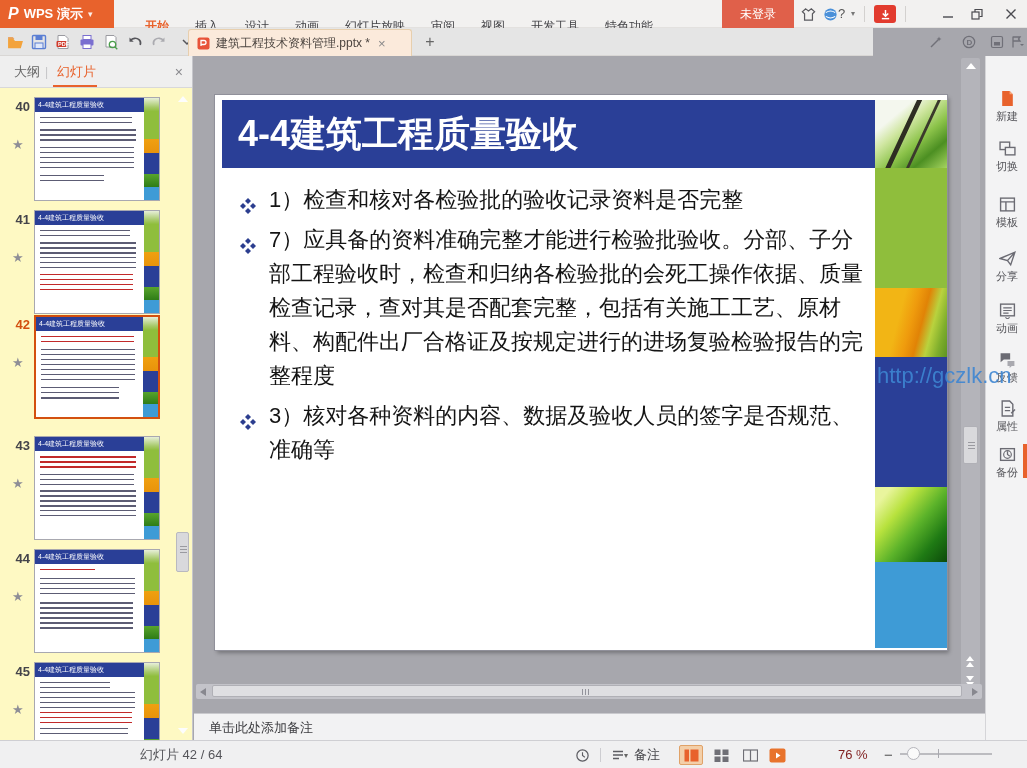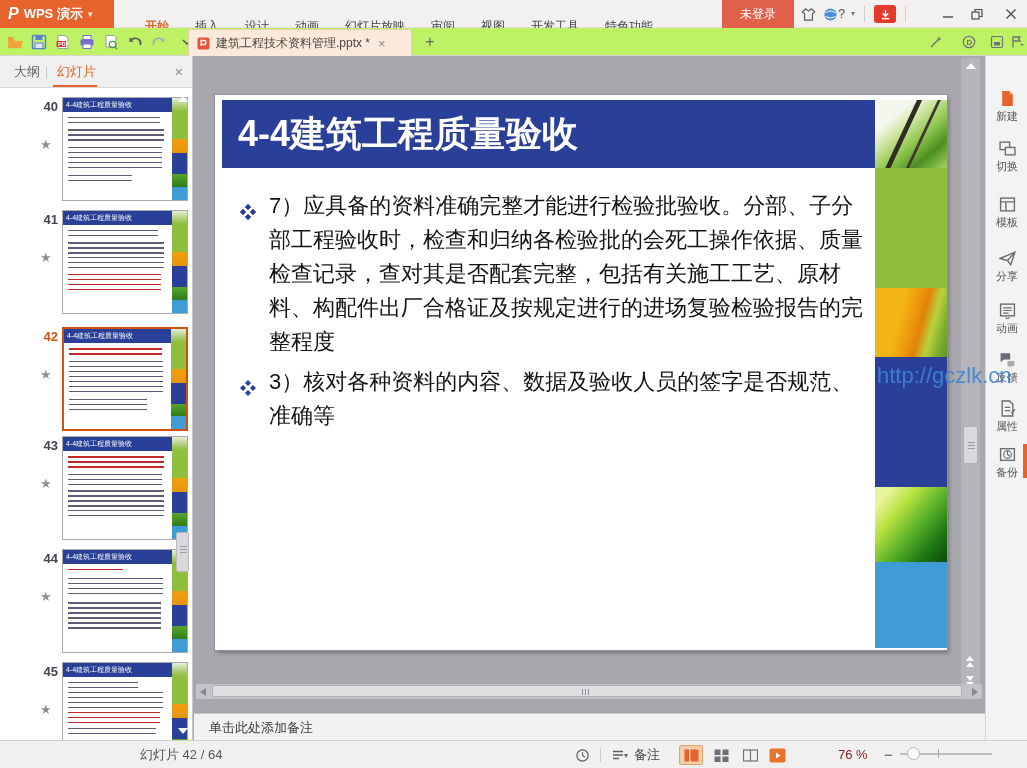--- a/index.html
+++ b/index.html
@@ -16,39 +16,39 @@
   .mtab.active{color:#e8622c;font-weight:bold;}
   .login-btn{position:absolute;left:722px;top:0;width:72px;height:28px;background:#e0604a;color:#fff;font-size:12px;text-align:center;line-height:28px;cursor:pointer;}
   .tb-ico{position:absolute;top:5px;width:18px;height:18px;display:flex;align-items:center;justify-content:center;cursor:pointer;}
   .help-lbl{position:absolute;top:0;left:838px;height:28px;line-height:28px;font-size:13px;color:#555;cursor:pointer;}
   .help-caret{position:absolute;top:0;left:851px;height:28px;line-height:28px;font-size:8px;color:#777;}
   .vsep{position:absolute;top:6px;width:1px;height:16px;background:#d3d1cf;}
   .dl-btn{position:absolute;left:874px;top:5px;width:22px;height:18px;background:#e23b2e;border-radius:3px;display:flex;align-items:center;justify-content:center;cursor:pointer;}
   .winctl{position:absolute;top:0;width:28px;height:28px;display:flex;align-items:center;justify-content:center;cursor:pointer;}
 
   
-  .tabrow{position:absolute;left:0;top:28px;width:1027px;height:28px;background:#bef264;border-bottom:1px solid #d9d7d5;}
+  .tabrow{position:absolute;left:0;top:28px;width:873px;height:28px;background:#e5e5e5;border-bottom:1px solid #d9d7d5;}
   .qa-ico{position:absolute;top:5px;width:18px;height:18px;display:flex;align-items:center;justify-content:center;cursor:pointer;}
   .doc-tab{position:absolute;left:188px;top:1px;width:224px;height:27px;background:#fbeadb;border:1px solid #e7cfae;border-bottom:none;border-radius:3px 3px 0 0;display:flex;align-items:center;gap:6px;padding:0 8px;cursor:pointer;}
   .doc-tab .ttl{font-size:12px;color:#4c4540;white-space:nowrap;overflow:hidden;}
   .doc-tab .x{color:#8a8a8a;font-size:13px;margin-left:2px;cursor:pointer;}
   .newtab{position:absolute;left:420px;top:4px;width:20px;height:20px;font-size:16px;color:#666;text-align:center;line-height:20px;cursor:pointer;}
   .mini-ico{position:absolute;top:6px;width:16px;height:16px;display:flex;align-items:center;justify-content:center;color:#707078;cursor:pointer;}
 
   
-  .sidebar{position:absolute;left:0;top:56px;width:193px;height:684px;background:#ffffff;border-right:1px solid #c6c6cb;overflow:hidden;}
+  .sidebar{position:absolute;left:0;top:56px;width:193px;height:684px;background:#fef9c3;border-right:1px solid #c6c6cb;overflow:hidden;}
   .sb-head{position:absolute;left:0;top:0;width:193px;height:32px;background:#efefef;border-bottom:1px solid #d8d8da;}
   .sb-tab{position:absolute;top:0;height:32px;line-height:32px;font-size:13px;cursor:pointer;}
   .sb-outline{left:14px;color:#666;}
   .sb-pipe{left:45px;color:#c5c5c8;position:absolute;top:0;height:32px;line-height:32px;font-size:12px;}
   .sb-slides{left:57px;color:#e8622c;}
   .sb-underline{position:absolute;left:53px;top:29px;width:44px;height:2px;background:#e8622c;}
   .sb-close{position:absolute;right:10px;top:0;height:32px;line-height:32px;color:#8a8a8e;font-size:14px;cursor:pointer;}
 
-  .thumb-item{position:absolute;left:0;width:193px;height:104px;margin-left:28px;}
+  .thumb-item{position:absolute;left:0;width:193px;height:104px;}
   .thumb-num{position:absolute;left:4px;top:2px;width:26px;text-align:right;font-size:13px;font-weight:bold;color:#44444a;}
   .thumb-num.sel{color:#d3500f;}
   .thumb-star{position:absolute;left:12px;top:40px;font-size:13px;color:#8e8e96;cursor:pointer;}
   .thumb-box{position:absolute;left:34px;top:0;width:126px;height:104px;background:#fff;border:1px solid #a8a8b0;cursor:pointer;overflow:hidden;}
   .thumb-box.sel{border:2px solid #d3500f;}
   .thumb-title{position:absolute;left:0;top:0;right:15px;height:14px;background:#2a3f97;color:#fff;font-size:7px;line-height:14px;padding:0 3px;white-space:nowrap;overflow:hidden;}
   .thumb-strip{position:absolute;top:0;right:0;bottom:0;width:15px;
     background:linear-gradient(180deg,#e7efd8 0%,#a6c968 9%,#8fbe3c 13%,#8fbe3c 40%,#f0a010 40%,#e8930b 54%,#2a3f97 54%,#2a3f97 75%,#57a32b 75%,#2f7d18 87%,#3e9bd6 87%,#3e9bd6 100%);}
   .tbody{position:absolute;left:5px;top:19px;right:19px;bottom:4px;}
   .ln{background-image:repeating-linear-gradient(to bottom,currentColor 0 1.5px,transparent 1.5px 5px);margin-bottom:4px;}
@@ -309,21 +309,21 @@
         <div class="thumb-title">4-4建筑工程质量验收</div>
         <div class="thumb-strip"></div>
         <div class="tbody">
           <div class="ln d" style="height:8px;width:90%"></div>
           <div class="ln d" style="height:28px;width:96%"></div>
           <div class="ln r" style="height:18px;width:93%"></div>
         </div>
       </div>
     </div>
 
-    <div class="thumb-item" style="top:271px">
+    <div class="thumb-item" style="top:259px">
       <div class="thumb-num sel">42</div>
       <div class="thumb-star">★</div>
       <div class="thumb-box sel">
         <div class="thumb-title">4-4建筑工程质量验收</div>
         <div class="thumb-strip"></div>
         <div class="tbody">
           <div class="ln r" style="height:9px;width:95%"></div>
           <div class="ln d" style="height:34px;width:96%"></div>
           <div class="ln d" style="height:12px;width:80%"></div>
         </div>
@@ -396,21 +396,21 @@
       <div class="slide-body">
         <ul>
           <li>
             <span class="bullet-mark">
               <svg width="18" height="18" viewBox="0 0 18 18" fill="#2c3e8f">
                   <path d="M9 1l3 3-3 3-3-3z"></path>
                   <path d="M9 11l3 3-3 3-3-3z"></path>
                   <path d="M4 6l3 3-3 3-3-3z"></path>
                   <path d="M14 6l3 3-3 3-3-3z"></path>
                 </svg>
-            </span><span class="lead-red"></span>
+            </span><span class="lead-red"></span><span>1）检查和核对各检验批的验收记录资料是否完整</span>
           </li>
           <li>
             <span class="bullet-mark">
               <svg width="18" height="18" viewBox="0 0 18 18" fill="#2c3e8f">
                   <path d="M9 1l3 3-3 3-3-3z"></path>
                   <path d="M9 11l3 3-3 3-3-3z"></path>
                   <path d="M4 6l3 3-3 3-3-3z"></path>
                   <path d="M14 6l3 3-3 3-3-3z"></path>
                 </svg>
             </span><span class="lead-red"></span><span>7）应具备的资料准确完整才能进行检验批验收。分部、子分部工程验收时，检查和归纳各检验批的会死工操作依据、质量检查记录，查对其是否配套完整，包括有关施工工艺、原材料、构配件出厂合格证及按规定进行的进场复验检验报告的完整程度</span>

